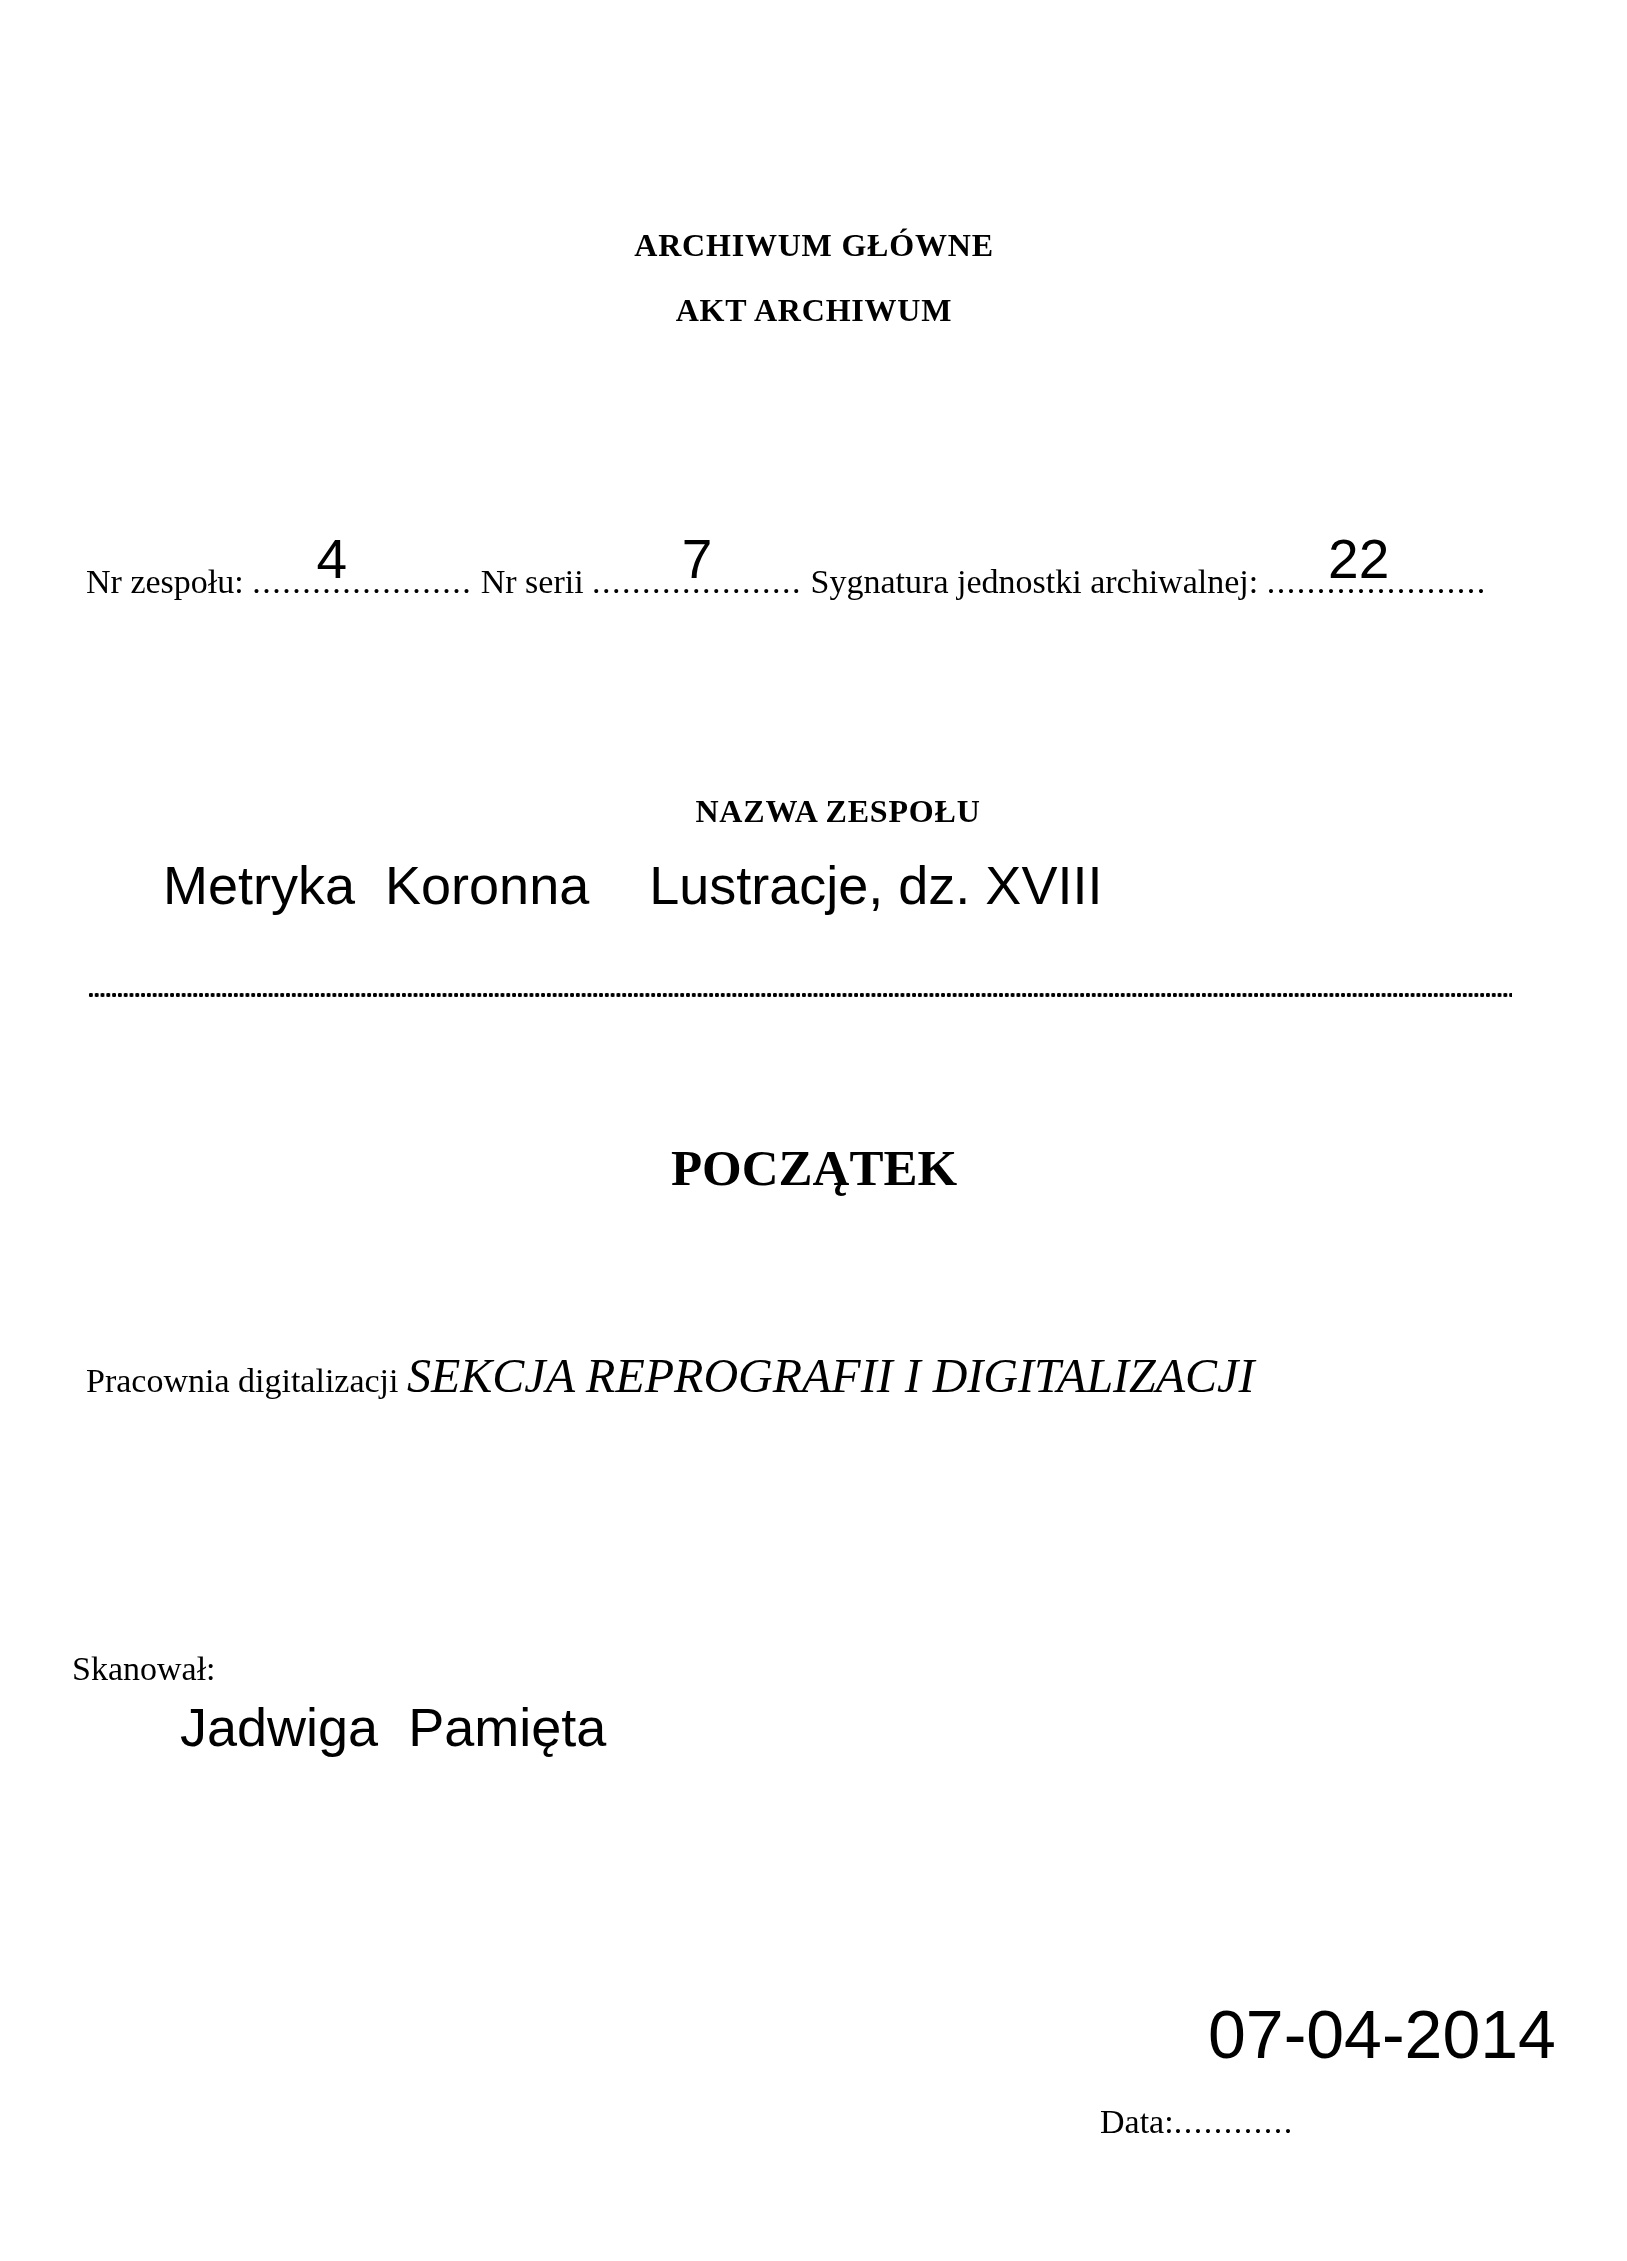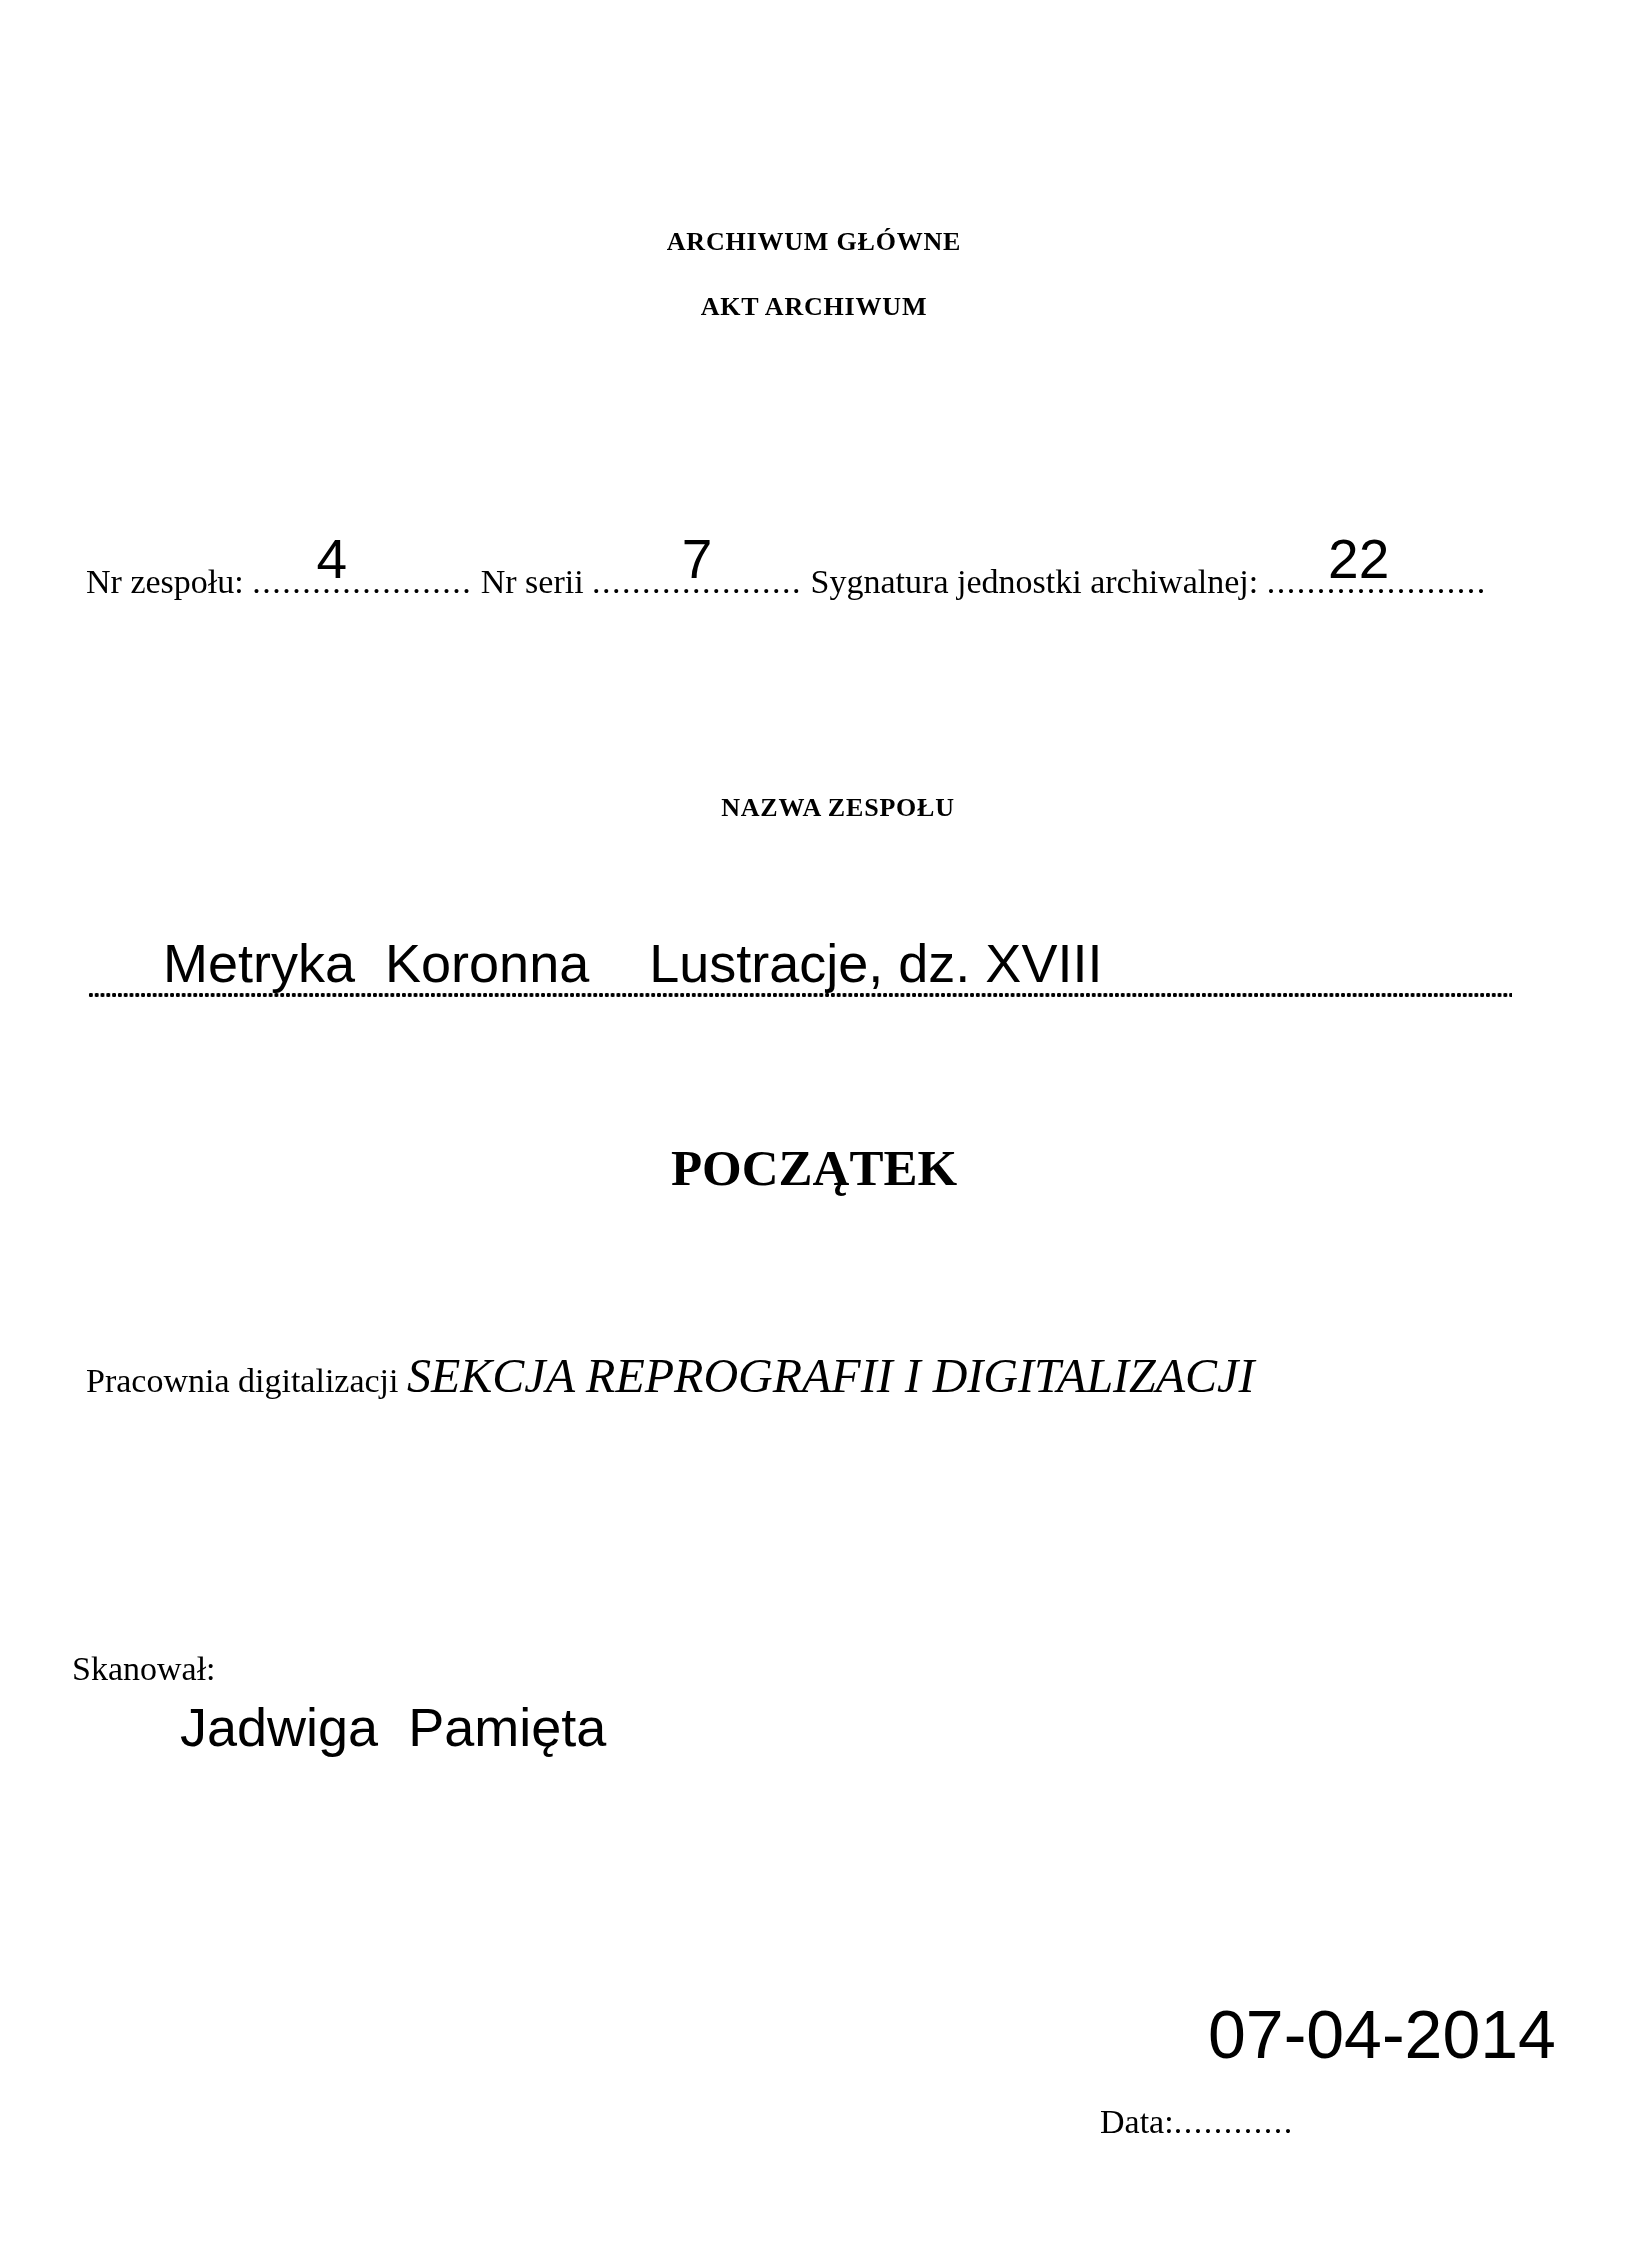--- a/index.html
+++ b/index.html
@@ -1,21 +1,21 @@
 <!DOCTYPE html>
 <html style="font-size:12.3px"><head>
 <meta charset="utf-8">
 <style>
   html, body { margin:0; padding:0; background:#ffffff; }
   body { width:1628px; height:2261px; position:relative; overflow:hidden; color:#000; }
   .serif { font-family: "Liberation Serif", "DejaVu Serif", serif; }
   .sans { font-family: "Liberation Sans", "DejaVu Sans", sans-serif; }
   .abs { position:absolute; white-space:nowrap; }
   .center { left:0; width:1628px; text-align:center; }
-  .hdr { font-weight:bold; font-size:26px; letter-spacing:0.8px; }
+  .hdr { font-weight:bold; font-size:32px; letter-spacing:0.8px; }
   .label { font-size:34px; }
   .fill { font-size:54px; }
   .dots { letter-spacing:1.5px; }
   .inline-field { position:relative; display:inline-block; }
   .inline-field .val { position:absolute; left:0; right:0; bottom:13.8px; text-align:center; font-family:"Liberation Sans","DejaVu Sans",sans-serif; font-size:55px; line-height:1; }
   .dotted-rule { position:absolute; left:88px; width:1424px; top:992px; height:6.1px;
     background-image: radial-gradient(circle, #000 2px, transparent 2.3px);
     background-size: 5.8px 6.1px; background-repeat: repeat-x; }
 </style>
 </head>
@@ -36,21 +36,21 @@
     <span class="val">7</span>
   </span>
   <span>Sygnatura jednostki archiwalnej:</span>
   <span class="inline-field">
     <span class="dots">......................</span>
     <span class="val" style="right:36px;">22</span>
   </span>
 </div>
 
 <div class="abs center serif hdr" style="top:793px;padding-left:24px;">NAZWA ZESPOŁU</div>
-<div class="abs sans fill" style="left:163px; top:932px; white-space:pre;">Metryka  Koronna    Lustracje, dz. XVIII</div>
+<div class="abs sans fill" style="left:163px; top:854px; white-space:pre;">Metryka  Koronna    Lustracje, dz. XVIII</div>
 <div class="dotted-rule"></div>
 
 <div class="abs center serif" style="top:1139px; font-size:51px; font-weight:bold;text-align:center;">POCZĄTEK</div>
 
 <div class="abs serif label" style="left:86px; top:1348px;">
   <span>Pracownia digitalizacji</span>
   <span style="font-style:italic; font-size:48px;">SEKCJA REPROGRAFII I DIGITALIZACJI</span>
 </div>
 
 <div class="abs serif label" style="left:72px; top:1650px;">Skanował:</div>

